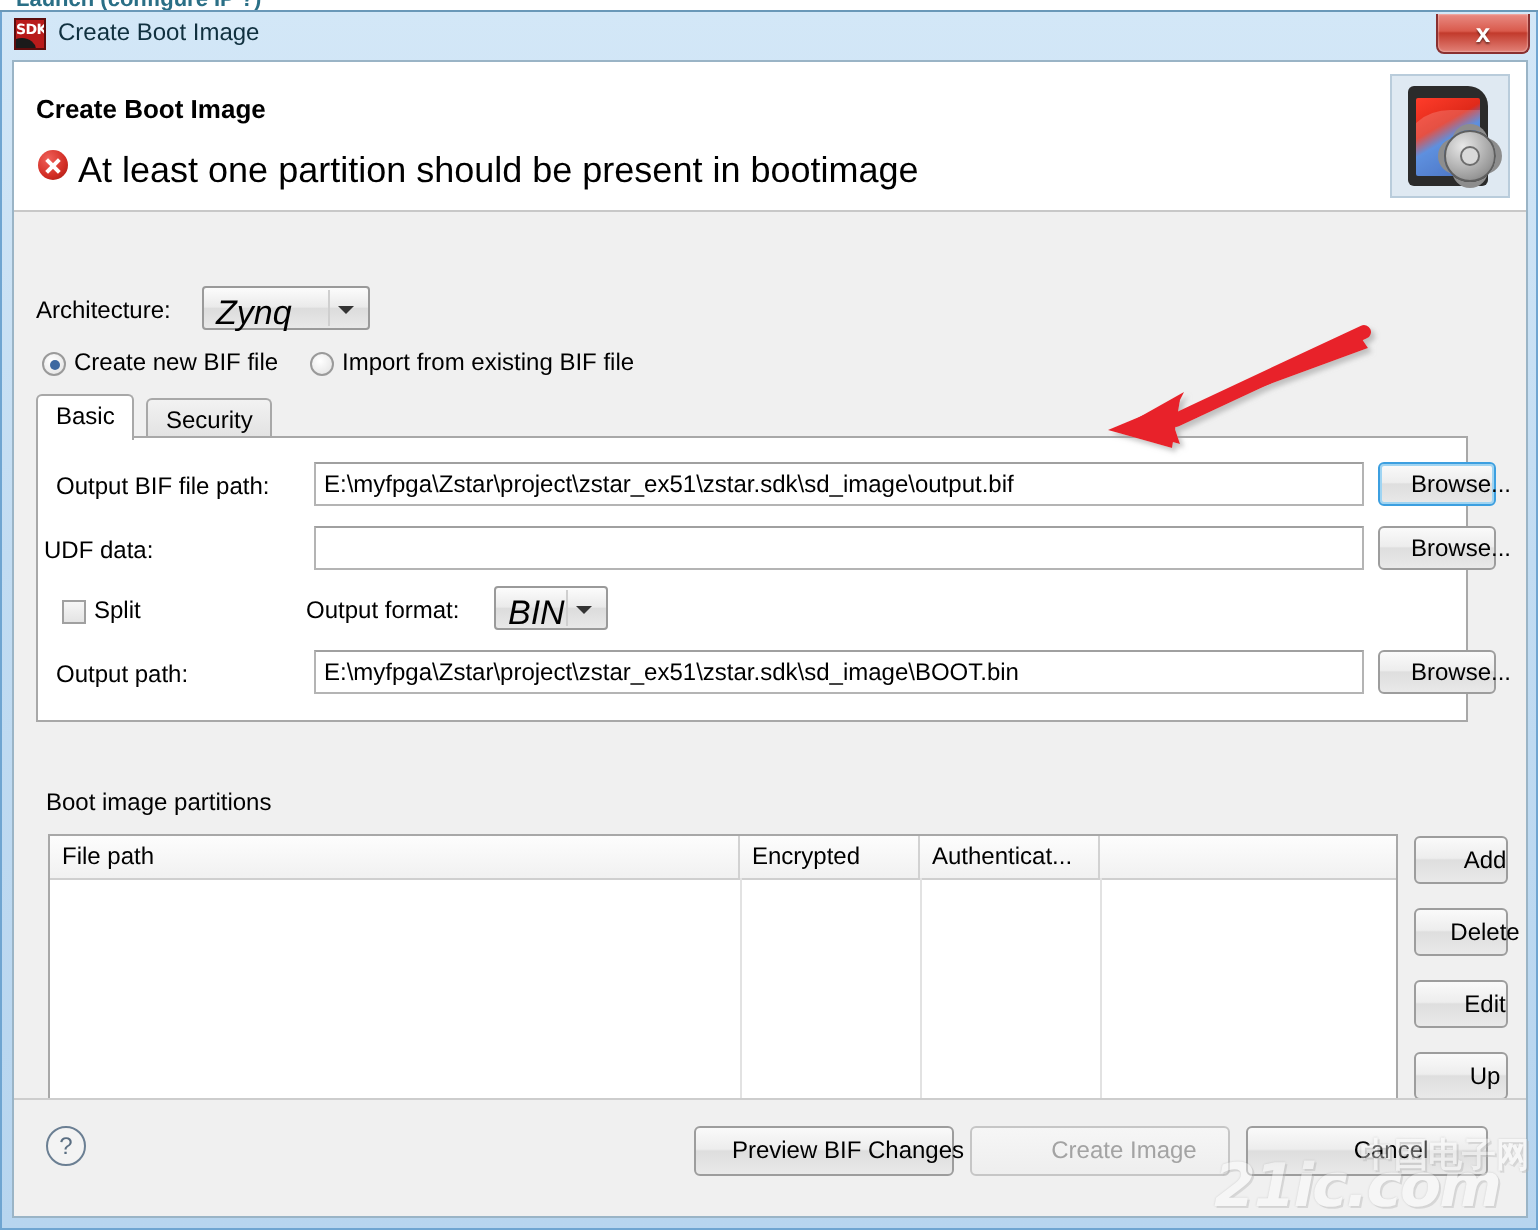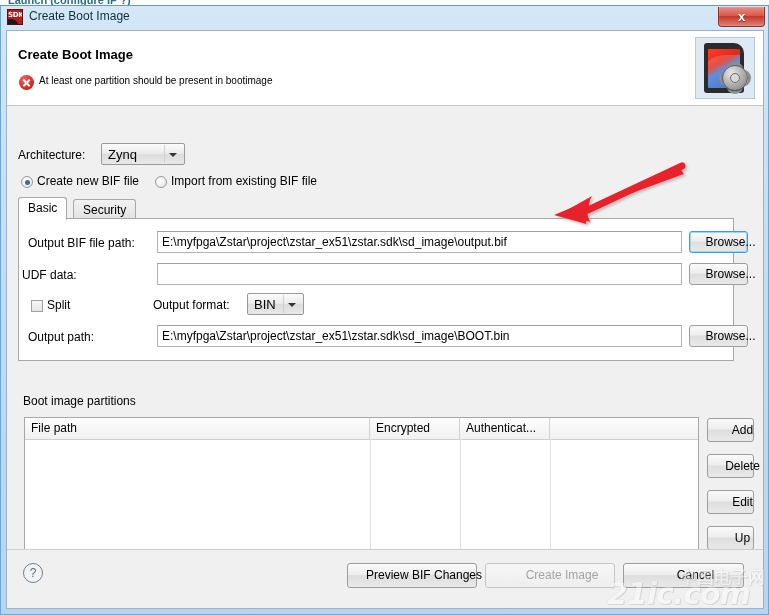--- a/index.html
+++ b/index.html
@@ -139,21 +139,21 @@
   .header-title {
     position: absolute;
     left: 11px; top: 16px;
     font-size: 13px;
     font-weight: bold;
     color: #000000;
   }
   .header-msg {
     position: absolute;
     left: 32px; top: 44px;
-    font-size: 10px;
+    font-size: 18px;
     color: #000000;
   }
   .err-icon {
     position: absolute;
     left: 12px; top: 44px;
     width: 15px; height: 15px;
     border-radius: 50%;
     background: radial-gradient(circle at 35% 30%, #f0615a 0%, #d22d24 60%, #9d1a13 100%);
     box-sizing: border-box;
   }
@@ -230,22 +230,23 @@
     font-size: 12px;
     color: #000000;
     white-space: nowrap;
   }
   .combo {
     position: absolute;
     box-sizing: border-box;
     background: linear-gradient(to bottom, #fcfcfc 0%, #eaeaea 48%, #dcdcdc 50%, #e8e8e8 100%);
     border: 1px solid #9a9a9a;
     border-radius: 2px;
-    font-size: 13px;
-    cursor: pointer;
+    font-size: 17px;
+    cursor: pointer;
+    font-style: italic;
   }
   .combo .cval {
     position: absolute;
     left: 6px; top: 2px;
     color: #000;
     white-space: nowrap;
   }
   .combo .carrow {
     position: absolute;
     right: 7px; top: 9px;

